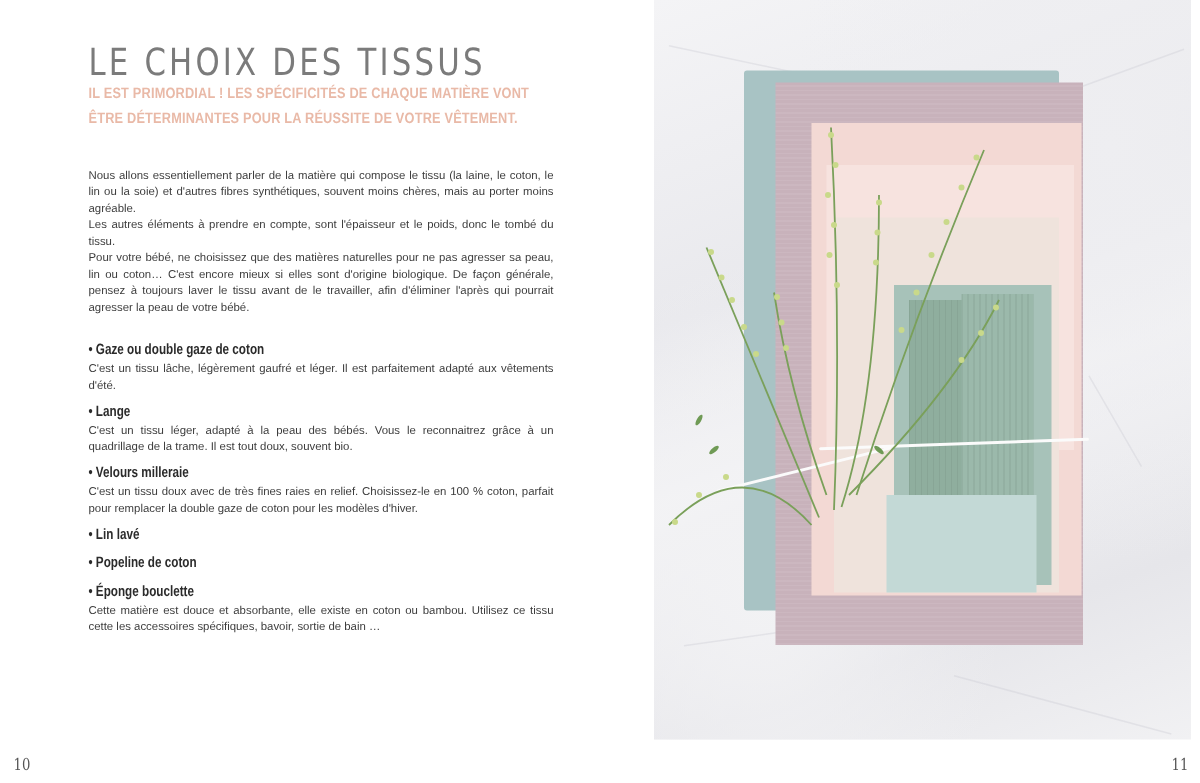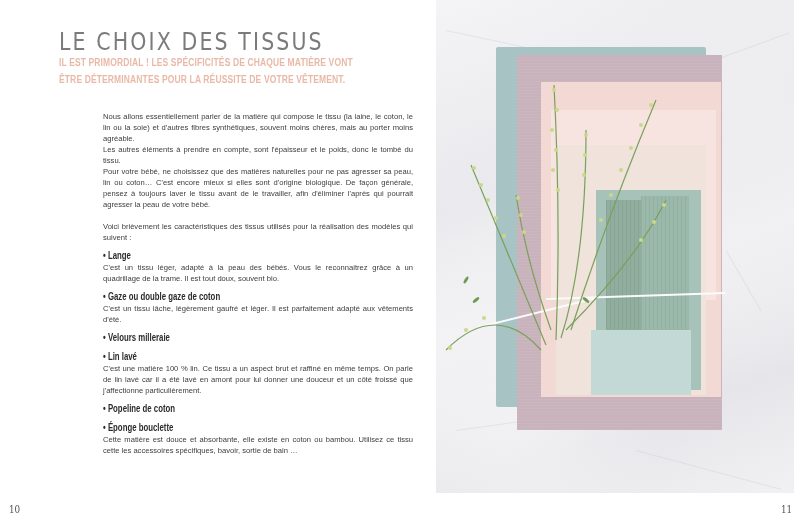--- a/index.html
+++ b/index.html
@@ -20,21 +20,20 @@
     position: absolute; left: 59px; top: 54px; width: 370px;
     font-family: "Liberation Sans", sans-serif; font-weight: bold;
     font-size: 10px; line-height: 17px; color: #e9b9a7;
     letter-spacing: 0.15px;
     transform: scaleX(0.85); transform-origin: left top;
   }
   .body-text {
     position: absolute; left: 59px; top: 111px; width: 310px;
     font-size: 7.6px; line-height: 11px; color: #3c3c3c;
     text-align: justify;
-    margin-left: 44px;
   }
   .body-text p { margin: 0; }
   .body-text .gap { height: 11px; }
   .fabric { margin-top: 7px; }
   .fabric-name {
     font-family: "Liberation Sans", sans-serif; font-weight: bold;
     font-size: 10px; line-height: 12px; color: #2b2b2b;
     transform: scaleX(0.78); transform-origin: left center;
     white-space: nowrap;
   }
@@ -78,36 +77,35 @@
 
 <div class="left-page">
   <h1 class="title">LE CHOIX DES TISSUS</h1>
   <div class="lead">IL EST PRIMORDIAL ! LES SPÉCIFICITÉS DE CHAQUE MATIÈRE VONT ÊTRE DÉTERMINANTES POUR LA RÉUSSITE DE VOTRE VÊTEMENT.</div>
 
   <div class="body-text">
     <p>Nous allons essentiellement parler de la matière qui compose le tissu (la laine, le coton, le lin ou la soie) et d'autres fibres synthétiques, souvent moins chères, mais au porter moins agréable.</p>
     <p>Les autres éléments à prendre en compte, sont l'épaisseur et le poids, donc le tombé du tissu.</p>
     <p>Pour votre bébé, ne choisissez que des matières naturelles pour ne pas agresser sa peau, lin ou coton… C'est encore mieux si elles sont d'origine biologique. De façon générale, pensez à toujours laver le tissu avant de le travailler, afin d'éliminer l'après qui pourrait agresser la peau de votre bébé.</p>
     <div class="gap"></div>
-    <p>Voici brièvement les caractéristiques des tissus utilisés pour la réalisation des modèles qui suivent :</p>
 
+    <div class="fabric">
+      <div class="fabric-name">• Gaze ou double gaze de coton</div>
+      <p class="fabric-desc">C'est un tissu lâche, légèrement gaufré et léger. Il est parfaitement adapté aux vêtements d'été.</p>
+    </div>
     <div class="fabric">
       <div class="fabric-name">• Lange</div>
       <p class="fabric-desc">C'est un tissu léger, adapté à la peau des bébés. Vous le reconnaitrez grâce à un quadrillage de la trame. Il est tout doux, souvent bio.</p>
     </div>
     <div class="fabric">
-      <div class="fabric-name">• Gaze ou double gaze de coton</div>
-      <p class="fabric-desc">C'est un tissu lâche, légèrement gaufré et léger. Il est parfaitement adapté aux vêtements d'été.</p>
-    </div>
-    <div class="fabric">
       <div class="fabric-name">• Velours milleraie</div>
+      <p class="fabric-desc">C'est un tissu doux avec de très fines raies en relief. Choisissez-le en 100 % coton, parfait pour remplacer la double gaze de coton pour les modèles d'hiver.</p>
     </div>
     <div class="fabric">
       <div class="fabric-name">• Lin lavé</div>
-      <p class="fabric-desc">C'est une matière 100 % lin. Ce tissu a un aspect brut et raffiné en même temps. On parle de lin lavé car il a été lavé en amont pour lui donner une douceur et un côté froissé que j'affectionne particulièrement.</p>
     </div>
     <div class="fabric">
       <div class="fabric-name">• Popeline de coton</div>
     </div>
     <div class="fabric">
       <div class="fabric-name">• Éponge bouclette</div>
       <p class="fabric-desc">Cette matière est douce et absorbante, elle existe en coton ou bambou. Utilisez ce tissu cette les accessoires spécifiques, bavoir, sortie de bain …</p>
     </div>
   </div>
 

